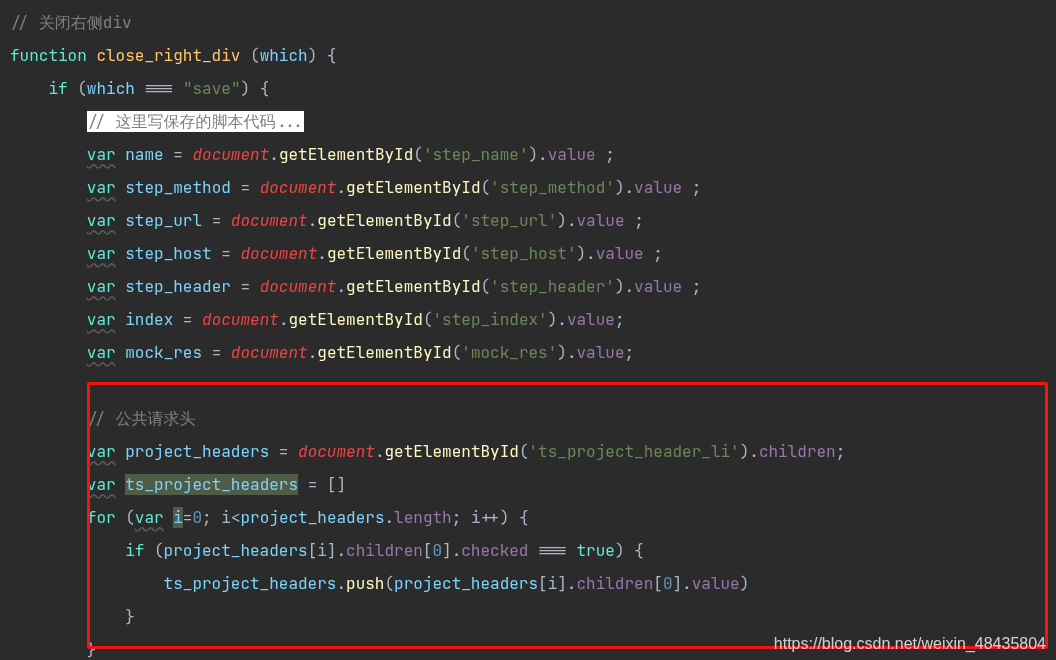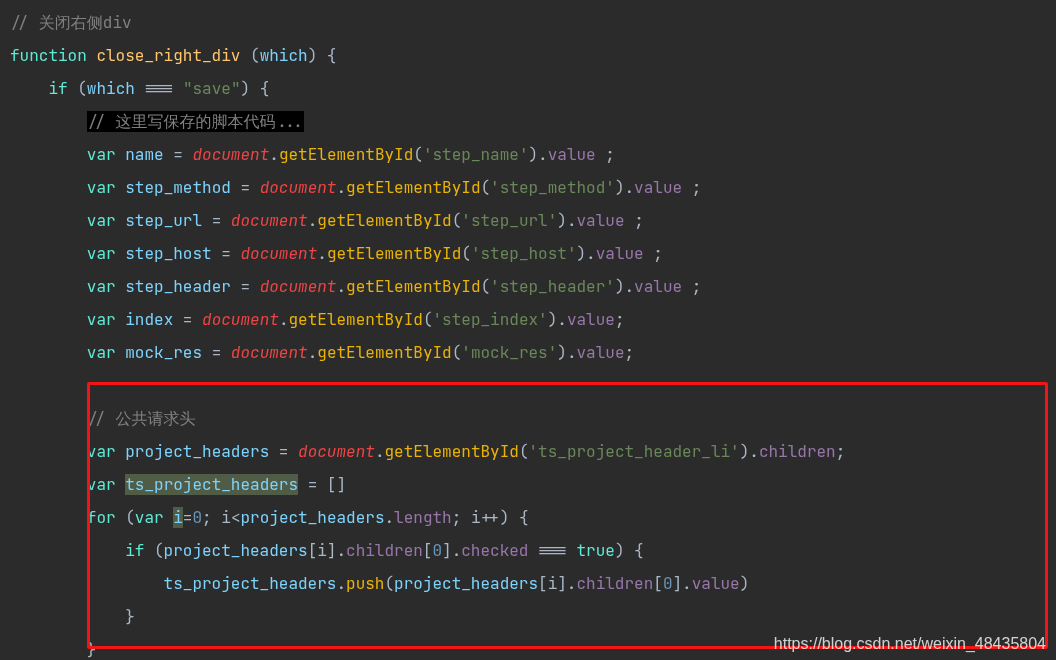--- a/index.html
+++ b/index.html
@@ -17,28 +17,28 @@
   .code {
     padding:6px 10px 6px 10px;
     white-space:pre;
   }
   .c-comment { color:#808080; }
   .c-kw      { color:#5eead4; }
   .c-fn      { color:#ffc66d; }
   .c-var     { color:#7dd3fc; }
   .c-doc     { color:#ef4444; font-style:italic; }
   .c-member  { color:#9876aa;margin-top:28px; }
-  .c-method  { color:#eab308; }
+  .c-method  { color:#fef9c3; }
   .c-str     { color:#6a8759; }
   .c-num     { color:#6897bb; }
   .c-paren   { color:#a9b7c6; }
   .c-op      { color:#a9b7c6; }
-  .underl    { text-decoration-style:wavy; text-decoration-color:rgba(128,128,128,0.55); text-underline-offset:3px; }
+  .underl    { text-decoration:underline; text-decoration-style:wavy; text-decoration-color:rgba(128,128,128,0.55); text-underline-offset:3px; }
   .sel       { background:#515c46; }
-  .hlcomment { background:#000000; }
+  .hlcomment { background:#ffffff; }
   .redbox {
     position:absolute;
     border:3px solid #f31513;
     border-radius:2px;
     pointer-events:none;
   }
   .watermark {
     position:absolute;
     right:10px;
     bottom:8px;

